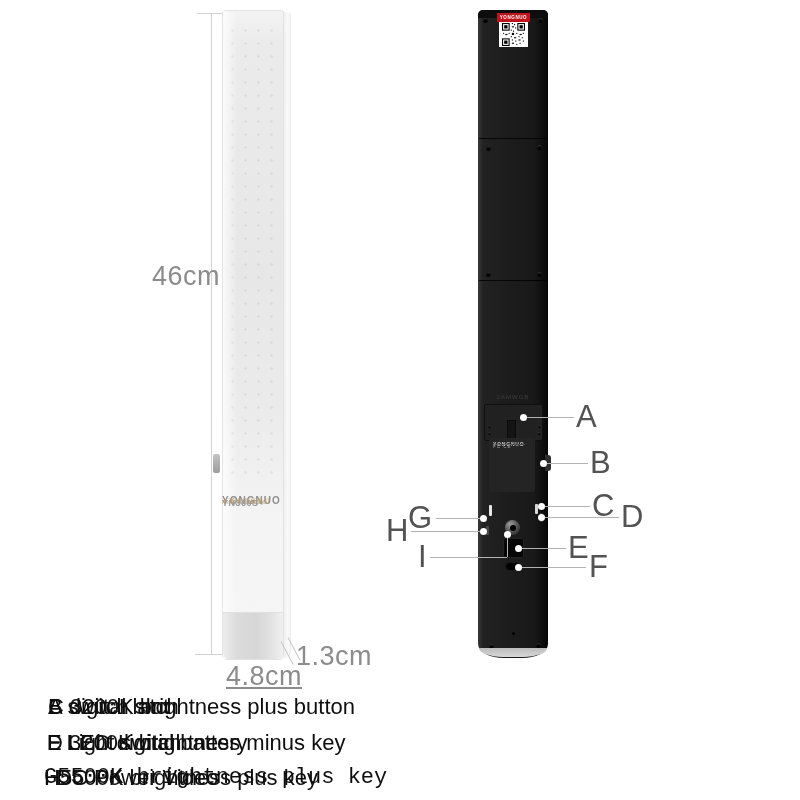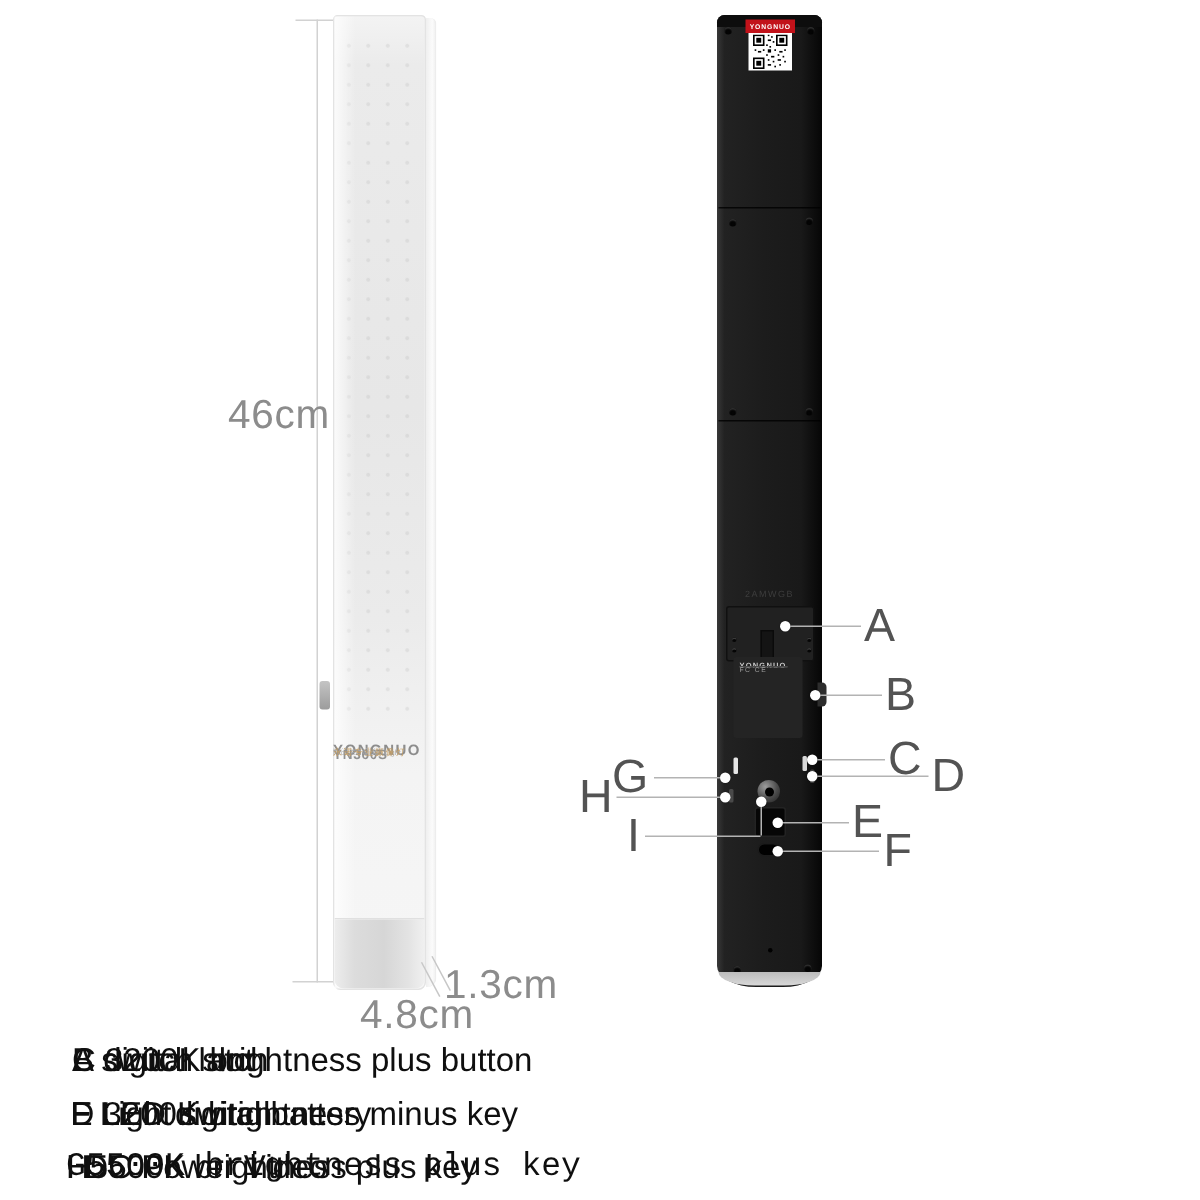--- a/index.html
+++ b/index.html
@@ -117,21 +117,21 @@
     <span class="fb-sub">Pro LED Video Light</span>
     <span class="fb-cn">永诺专业摄像灯</span>
   </div>
 
   <div class="dim-line" style="left:211px;top:13px;width:1px;height:642px;"></div>
   <div class="dim-line" style="left:197px;top:13px;width:25px;height:1px;"></div>
   <div class="dim-line" style="left:195px;top:654px;width:27px;height:1px;"></div>
   <div class="diag" style="left:281px;top:641px;"></div>
   <div class="diag" style="left:288px;top:637px;"></div>
   <div class="dim-text" style="left:152px;top:261px;">46cm</div>
-  <div class="dim-text" style="left:240px;top:661px;">4.8cm</div>
+  <div class="dim-text" style="left:226px;top:661px;text-decoration:underline;">4.8cm</div>
   <div class="dim-text" style="left:296px;top:641px;">1.3cm</div>
 
   <div class="bw-body">
     <div class="bw-topcap"></div>
     <div class="bw-screw" style="left:5px;top:8px;"></div>
     <div class="bw-screw" style="left:60px;top:8px;"></div>
     <div class="bw-redlabel">YONGNUO</div>
     <div class="bw-qr">
       <svg width="27" height="23" viewBox="0 0 21 21" style="position:static;display:block;">
         <rect x="0" y="0" width="21" height="21" fill="#fff"></rect>

